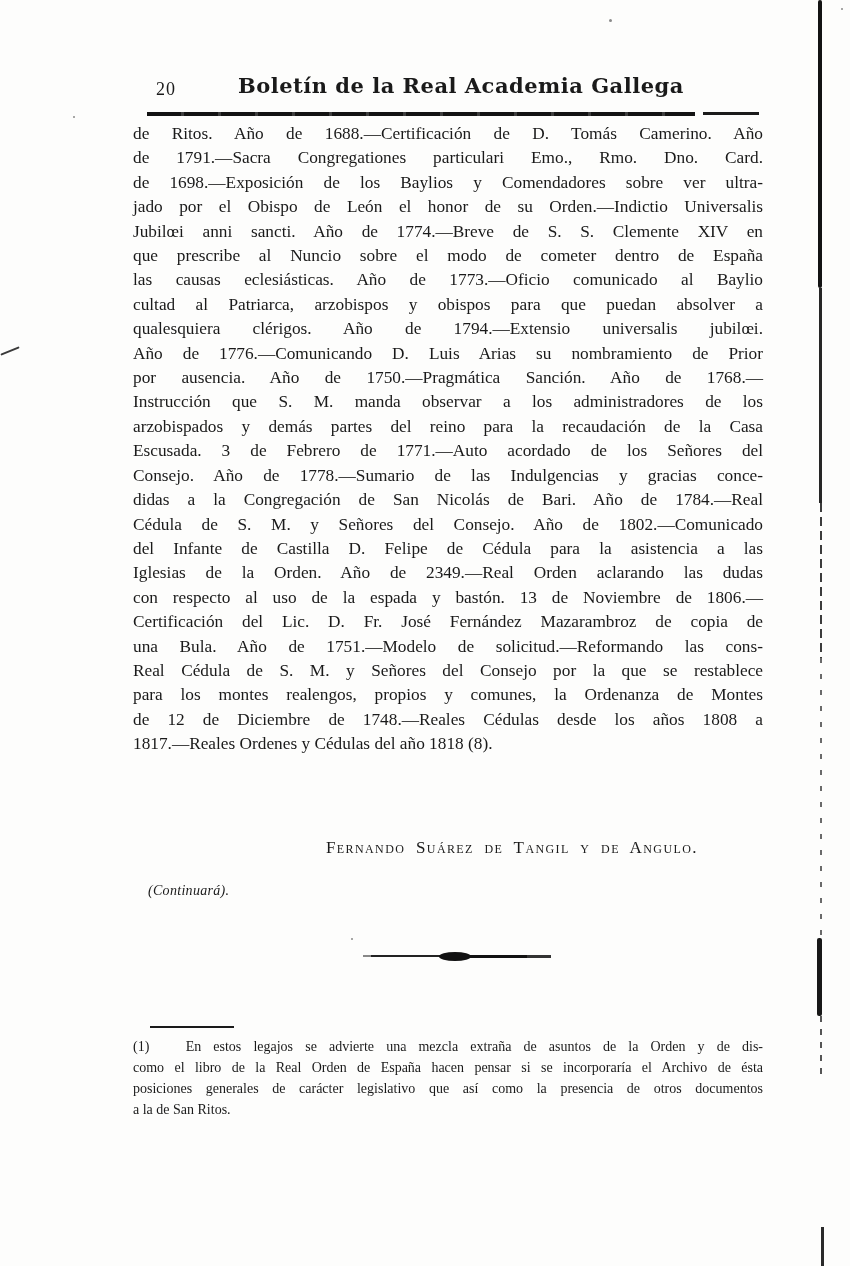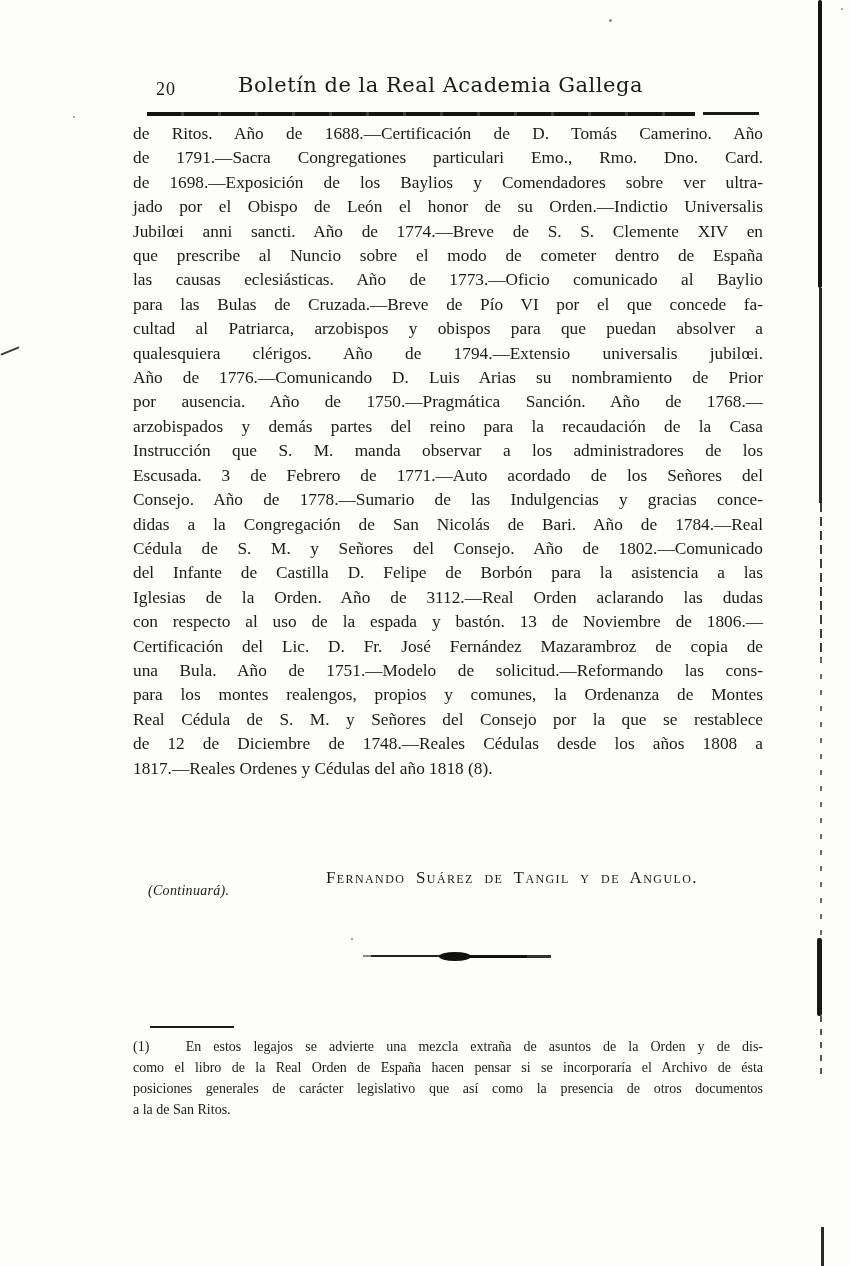--- a/index.html
+++ b/index.html
@@ -18,21 +18,21 @@
   }
   
   .page-number{
     position:absolute;left:156px;top:79px;
     font-size:18px;letter-spacing:1px;
   }
   .header-title{
     position:absolute;left:238px;top:73px;width:400px;
     text-align:right;
     font-family:"DejaVu Serif", serif;
-    font-weight:normal;font-size:21px;letter-spacing:0.5px;
+    font-weight:bold;font-size:21px;letter-spacing:0.5px;
     white-space:nowrap;
   }
   .header-rule{
     position:absolute;left:147px;top:112px;width:548px;height:4px;
     background:
       repeating-linear-gradient(90deg,#131313 0 34px,#3d3d3d 34px 37px);
   }
   .header-rule-right{
     position:absolute;left:703px;top:112px;width:56px;height:3px;
     background:#1b1b1b;
@@ -43,21 +43,21 @@
     font-size:17.3px;line-height:24.4px;
   }
   .tline{
     text-align:justify;
     text-align-last:justify;
     white-space:normal;
   }
   .tline.last{text-align-last:left;}
   
   .signature{
-    position:absolute;left:326px;top:868px;
+    position:absolute;left:326px;top:838px;
     font-variant:small-caps;
     font-size:17px;letter-spacing:1.4px;word-spacing:5px;
     white-space:nowrap;
   }
   .continuation{
     position:absolute;left:148px;top:883px;
     font-style:italic;font-size:14px;letter-spacing:0.3px;
   }
   
   .divider{
@@ -116,38 +116,37 @@
   <div class="header-rule-right"></div>
 
   <div class="body-text" id="body-lines">
       <div class="tline">de Ritos. Año de 1688.—Certificación de D. Tomás Camerino. Año</div>
       <div class="tline">de 1791.—Sacra Congregationes particulari Emo., Rmo. Dno. Card.</div>
       <div class="tline">de 1698.—Exposición de los Baylios y Comendadores sobre ver ultra-</div>
       <div class="tline">jado por el Obispo de León el honor de su Orden.—Indictio Universalis</div>
       <div class="tline">Jubilœi anni sancti. Año de 1774.—Breve de S. S. Clemente XIV en</div>
       <div class="tline">que prescribe al Nuncio sobre el modo de cometer dentro de España</div>
       <div class="tline">las causas eclesiásticas. Año de 1773.—Oficio comunicado al Baylio</div>
-      <div class="tline">para las Bulas de Cruzada.—Breve de Pío VI por el que concede fa-</div>
       <div class="tline">cultad al Patriarca, arzobispos y obispos para que puedan absolver a</div>
       <div class="tline">qualesquiera clérigos. Año de 1794.—Extensio universalis jubilœi.</div>
       <div class="tline">Año de 1776.—Comunicando D. Luis Arias su nombramiento de Prior</div>
       <div class="tline">por ausencia. Año de 1750.—Pragmática Sanción. Año de 1768.—</div>
+      <div class="tline">Instrucción que S. M. manda observar a los administradores de los</div>
       <div class="tline">arzobispados y demás partes del reino para la recaudación de la Casa</div>
-      <div class="tline">Instrucción que S. M. manda observar a los administradores de los</div>
       <div class="tline">Escusada. 3 de Febrero de 1771.—Auto acordado de los Señores del</div>
       <div class="tline">Consejo. Año de 1778.—Sumario de las Indulgencias y gracias conce-</div>
       <div class="tline">didas a la Congregación de San Nicolás de Bari. Año de 1784.—Real</div>
       <div class="tline">Cédula de S. M. y Señores del Consejo. Año de 1802.—Comunicado</div>
-      <div class="tline">del Infante de Castilla D. Felipe de Borbón para la asistencia a las</div>
-      <div class="tline">Iglesias de la Orden. Año de 3112.—Real Orden aclarando las dudas</div>
+      <div class="tline">del Infante de Castilla D. Felipe de Cédula para la asistencia a las</div>
+      <div class="tline">Iglesias de la Orden. Año de 2349.—Real Orden aclarando las dudas</div>
       <div class="tline">con respecto al uso de la espada y bastón. 13 de Noviembre de 1806.—</div>
       <div class="tline">Certificación del Lic. D. Fr. José Fernández Mazarambroz de copia de</div>
       <div class="tline">una Bula. Año de 1751.—Modelo de solicitud.—Reformando las cons-</div>
+      <div class="tline">Real Cédula de S. M. y Señores del Consejo por la que se restablece</div>
       <div class="tline">para los montes realengos, propios y comunes, la Ordenanza de Montes</div>
-      <div class="tline">Real Cédula de S. M. y Señores del Consejo por la que se restablece</div>
       <div class="tline">de 12 de Diciembre de 1748.—Reales Cédulas desde los años 1808 a</div>
       <div class="tline last">1817.—Reales Ordenes y Cédulas del año 1818 (8).</div>
     </div>
 
   <div class="signature">Fernando Suárez de Tangil y de Angulo.</div>
   <div class="continuation">(Continuará).</div>
 
   <div class="divider">
     <div class="dl"></div>
     <div class="lens"></div>

